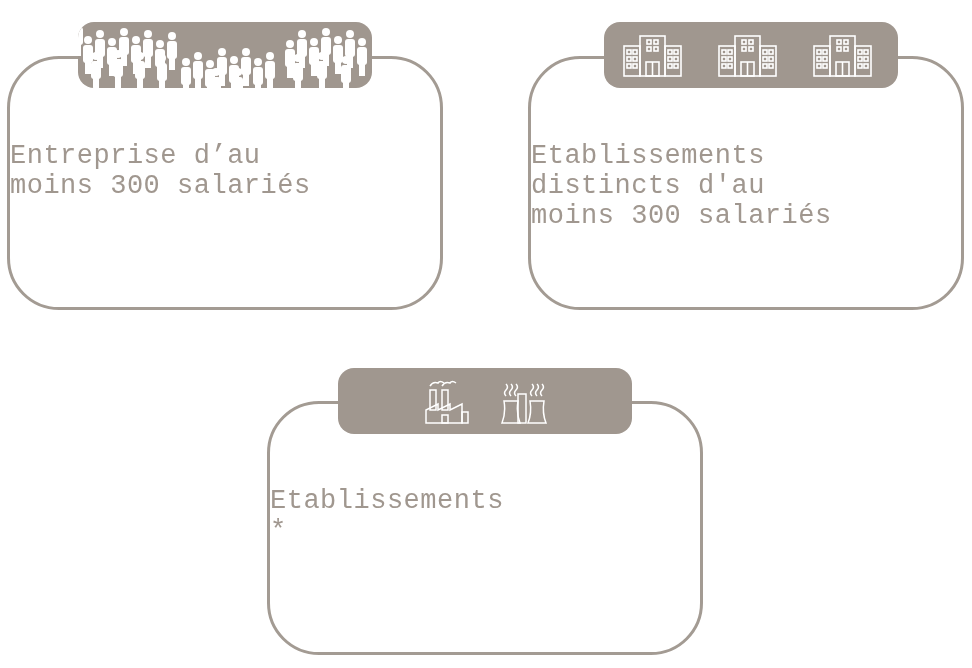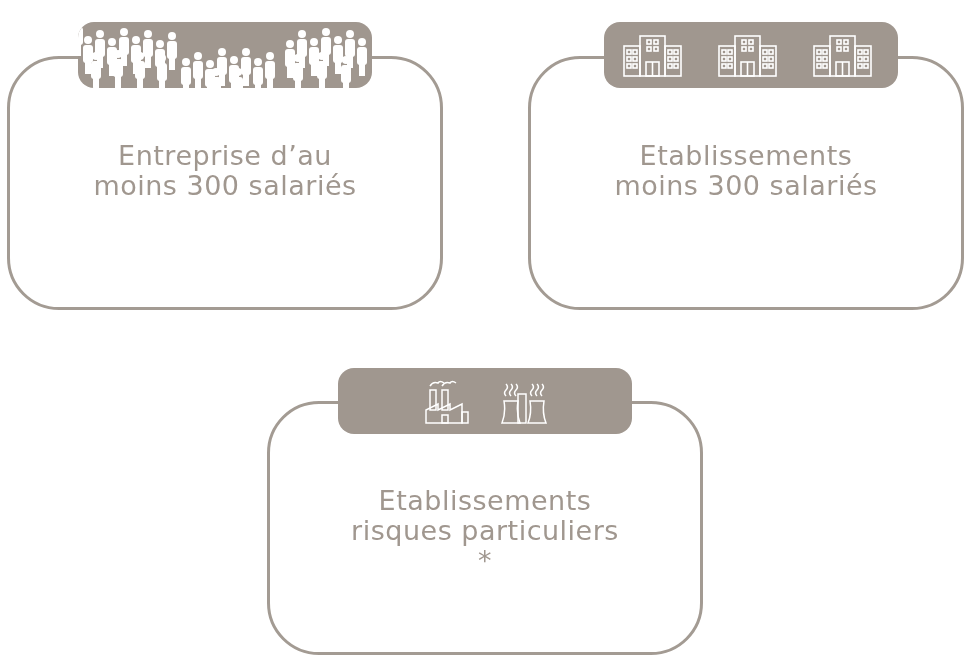--- a/index.html
+++ b/index.html
@@ -2,22 +2,22 @@
 <html><head>
 <meta charset="utf-8">
 <style>
   html, body { margin:0; padding:0; background:#ffffff; }
   body { width:972px; height:668px; position:relative; overflow:hidden;
          font-family:"DejaVu Sans", sans-serif; }
   .card { position:absolute; box-sizing:border-box; border:3px solid #a39b93;
           border-radius:52px; background:#fff; }
   .tab { position:absolute; background:#a0978f; border-radius:16px; display:flex;
          align-items:center; justify-content:center; overflow:hidden; }
-  .label { position:absolute; left:0; right:0; text-align:center; color:#a0978f;
-           font-size:27px; line-height:30px; letter-spacing:0.5px; }
+  .label { position:absolute; left:0; right:0; text-align:left; color:#a0978f;
+           font-size:27px; line-height:30px; letter-spacing:0.5px;font-family:Liberation Mono, monospace; }
 </style>
 </head>
 <body>
 
 <div class="card" style="left:7px; top:56px; width:436px; height:254px;">
   <div class="label" style="top:82px;">
     <div>Entreprise d’au</div>
     <div>moins 300 salariés</div>
   </div>
 </div>
@@ -64,20 +64,21 @@
         <use href="#p" x="220" y="36"></use>
       <use href="#p" x="244" y="34"></use>
         <use href="#p" x="268" y="38"></use>
     </g>
   </svg>
 </div>
 
 <div class="card" style="left:528px; top:56px; width:436px; height:254px;">
   <div class="label" style="top:82px;">
     <div>Etablissements</div>
+    <div>distincts d'au</div>
     <div>moins 300 salariés</div>
   </div>
 </div>
 <div class="tab" style="left:604px; top:22px; width:294px; height:66px;">
   <svg width="294" height="66" viewBox="0 0 294 66">
     <defs>
       <g id="bld" fill="none" stroke="#ffffff" stroke-width="1.6">
         <rect x="0" y="14" width="16" height="30"></rect>
         <rect x="16" y="4" width="25" height="40"></rect>
         <rect x="41" y="14" width="16" height="30"></rect>
@@ -103,21 +104,20 @@
     </defs>
     <use href="#bld" x="20" y="10"></use>
     <use href="#bld" x="115" y="10"></use>
     <use href="#bld" x="210" y="10"></use>
   </svg>
 </div>
 
 <div class="card" style="left:267px; top:401px; width:436px; height:254px;">
   <div class="label" style="top:82px;">
     <div>Etablissements</div>
-    <div>risques particuliers</div>
     <div>*</div>
   </div>
 </div>
 <div class="tab" style="left:338px; top:368px; width:294px; height:66px;">
   <svg width="294" height="66" viewBox="0 0 294 66">
     <g fill="none" stroke="#ffffff" stroke-width="1.5">
 
       <rect x="92" y="22" width="6" height="20"></rect>
         <rect x="104" y="22" width="6" height="20"></rect>
       <path d="M92 18 q3 -5 8 -3 q2 -3 6 0"></path>

